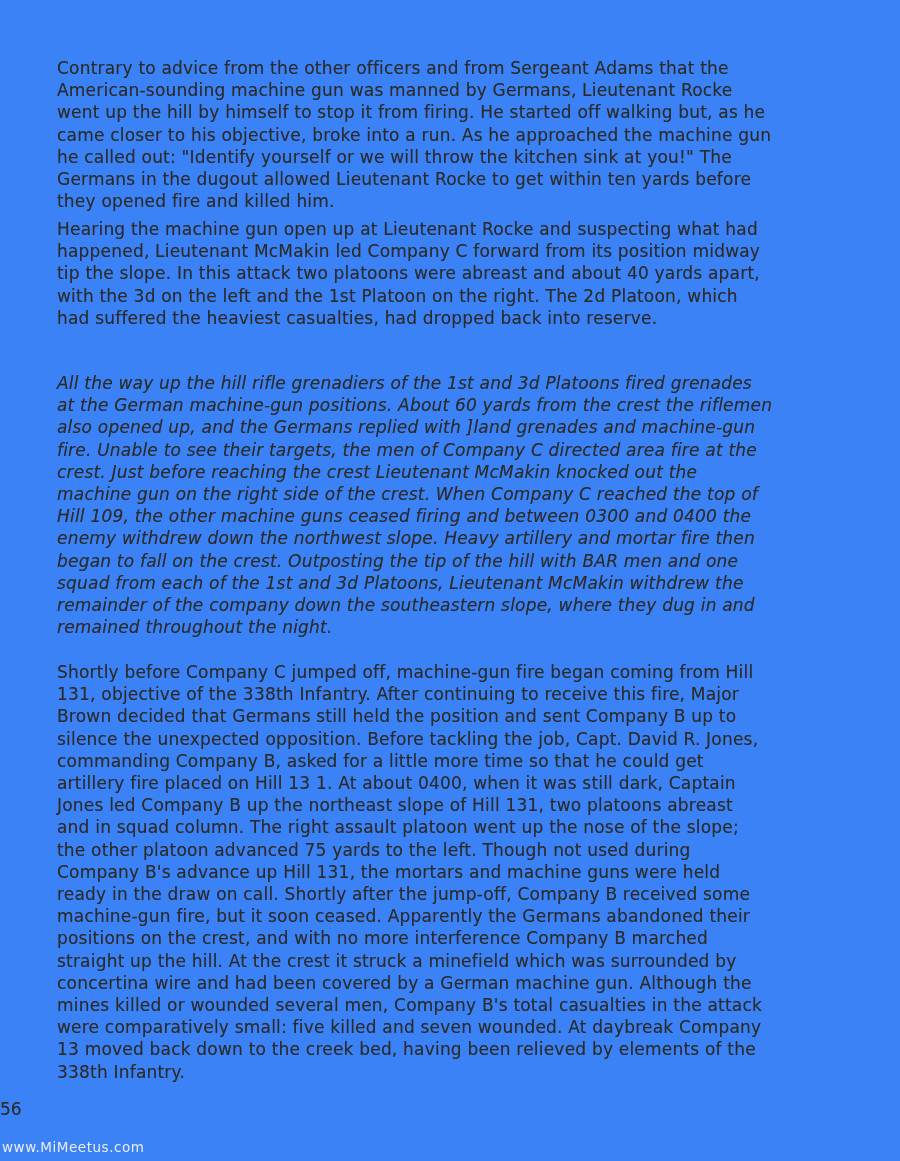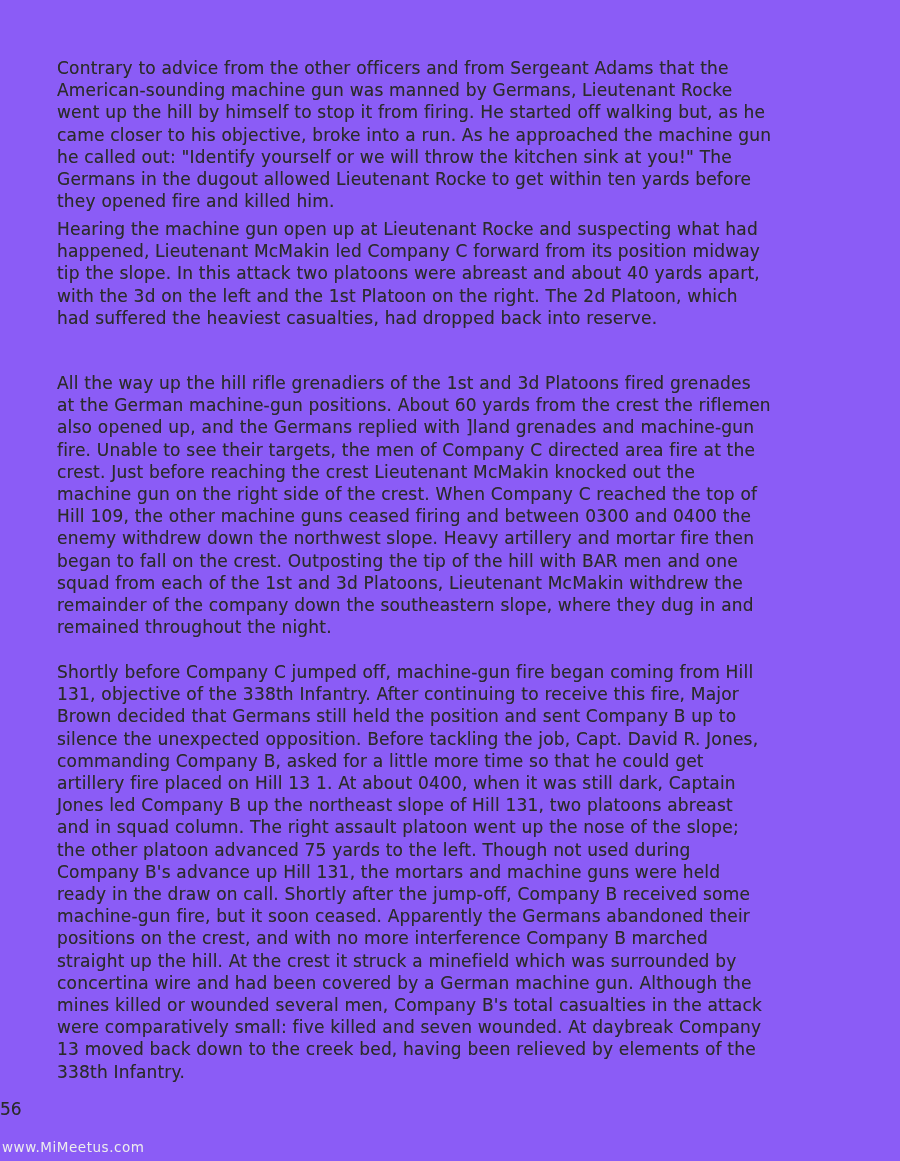--- a/index.html
+++ b/index.html
@@ -12,37 +12,37 @@
     background: #ffffff;
     font-family: "DejaVu Sans", sans-serif;
     position: relative;
     overflow: hidden;
   }
   .page {
     position: absolute;
     left: 0; top: 0;
     width: 900px;
     height: 1161px;
-    background: #8b5cf6;
+    background: #3b82f6;
   }
   .para {
     position: absolute;
     left: 57px;
     width: 805px;
     margin: 0;
     font-size: 17px;
     line-height: 22.2px;
     letter-spacing: 0.012em;
     color: #2b2b2b;
     white-space: pre-line;
     text-shadow: 0 0 0.4px rgba(60,60,60,0.55);
   }
   .para-1 { top: 57px; }
   .para-2 { top: 218px; }
-  .para-3 { top: 372px; }
+  .para-3 { top: 372px; font-style: italic; }
   .para-4 { top: 661px; }
   .page-number {
     position: absolute;
     top: 1099px;
     left: 0;
     width: 874px;
     text-align: left;
     font-size: 17px;
     color: #2b2b2b;
     text-shadow: 0 0 0.4px rgba(60,60,60,0.55);

